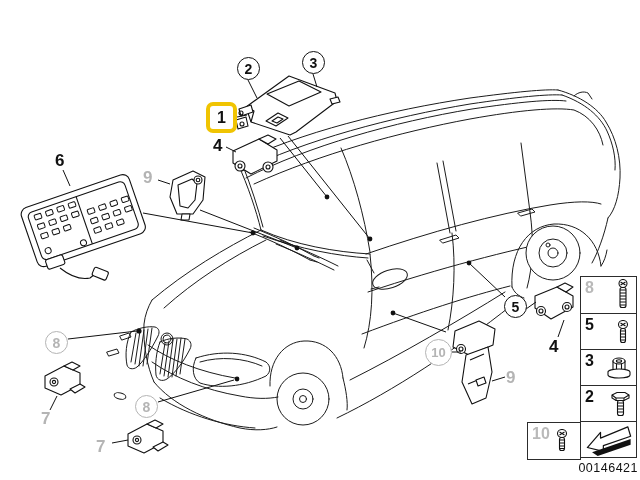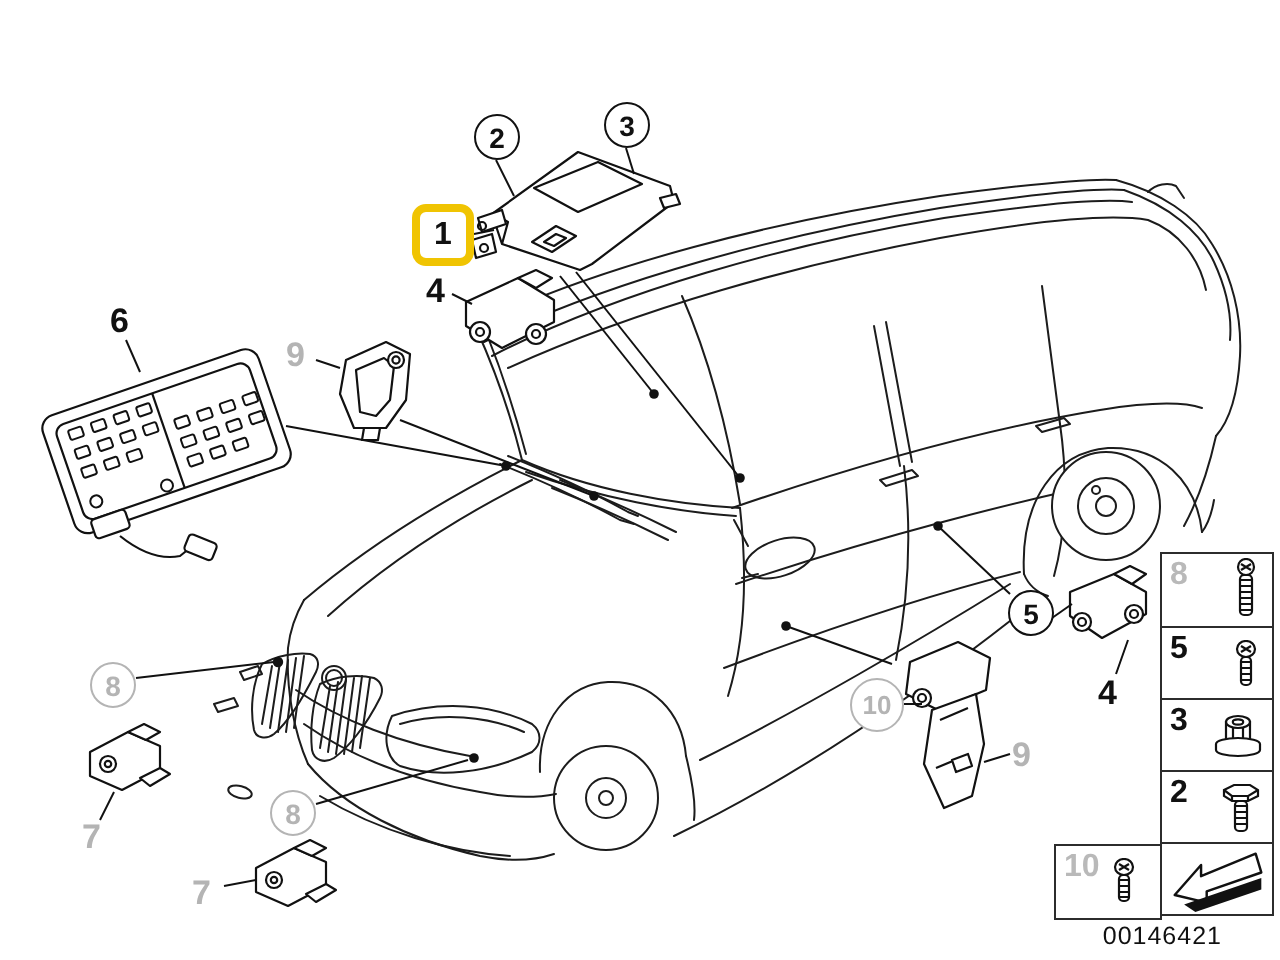--- a/index.html
+++ b/index.html
@@ -24,21 +24,21 @@
       border:1.6px solid #2c2c2c;background:#fff;box-sizing:border-box;}
   .legend-cell{position:relative;height:36px;border-top:1.6px solid #2c2c2c;box-sizing:border-box;}
   .legend-cell:first-child{border-top:none;}
   .legend-num{position:absolute;left:4px;top:2px;font-size:16px;font-weight:bold;color:#111;}
   .legend-num.gray{color:#b9b9b9;}
   .legend-icon{position:absolute;right:4px;top:2px;}
   .cell10{position:absolute;left:527px;top:422px;width:54px;height:37.5px;
       border:1.6px solid #2c2c2c;background:#fff;box-sizing:border-box;}
   .arrowbox{position:absolute;left:0;top:0;width:100%;height:100%;
       display:flex;align-items:center;justify-content:center;}
-  .partnum{position:absolute;left:525px;top:461px;width:86px;text-align:right;
+  .partnum{position:absolute;left:552px;top:461px;width:86px;text-align:right;
       font-size:12.5px;color:#111;letter-spacing:.5px;}
 </style>
 </head>
 <body>
 
 <div class="stage">
 
   <svg class="art" width="640" height="480" viewBox="0 0 640 480">
 
     <g stroke="#1c1c1c" fill="none" stroke-width="1" stroke-linecap="round" stroke-linejoin="round">

